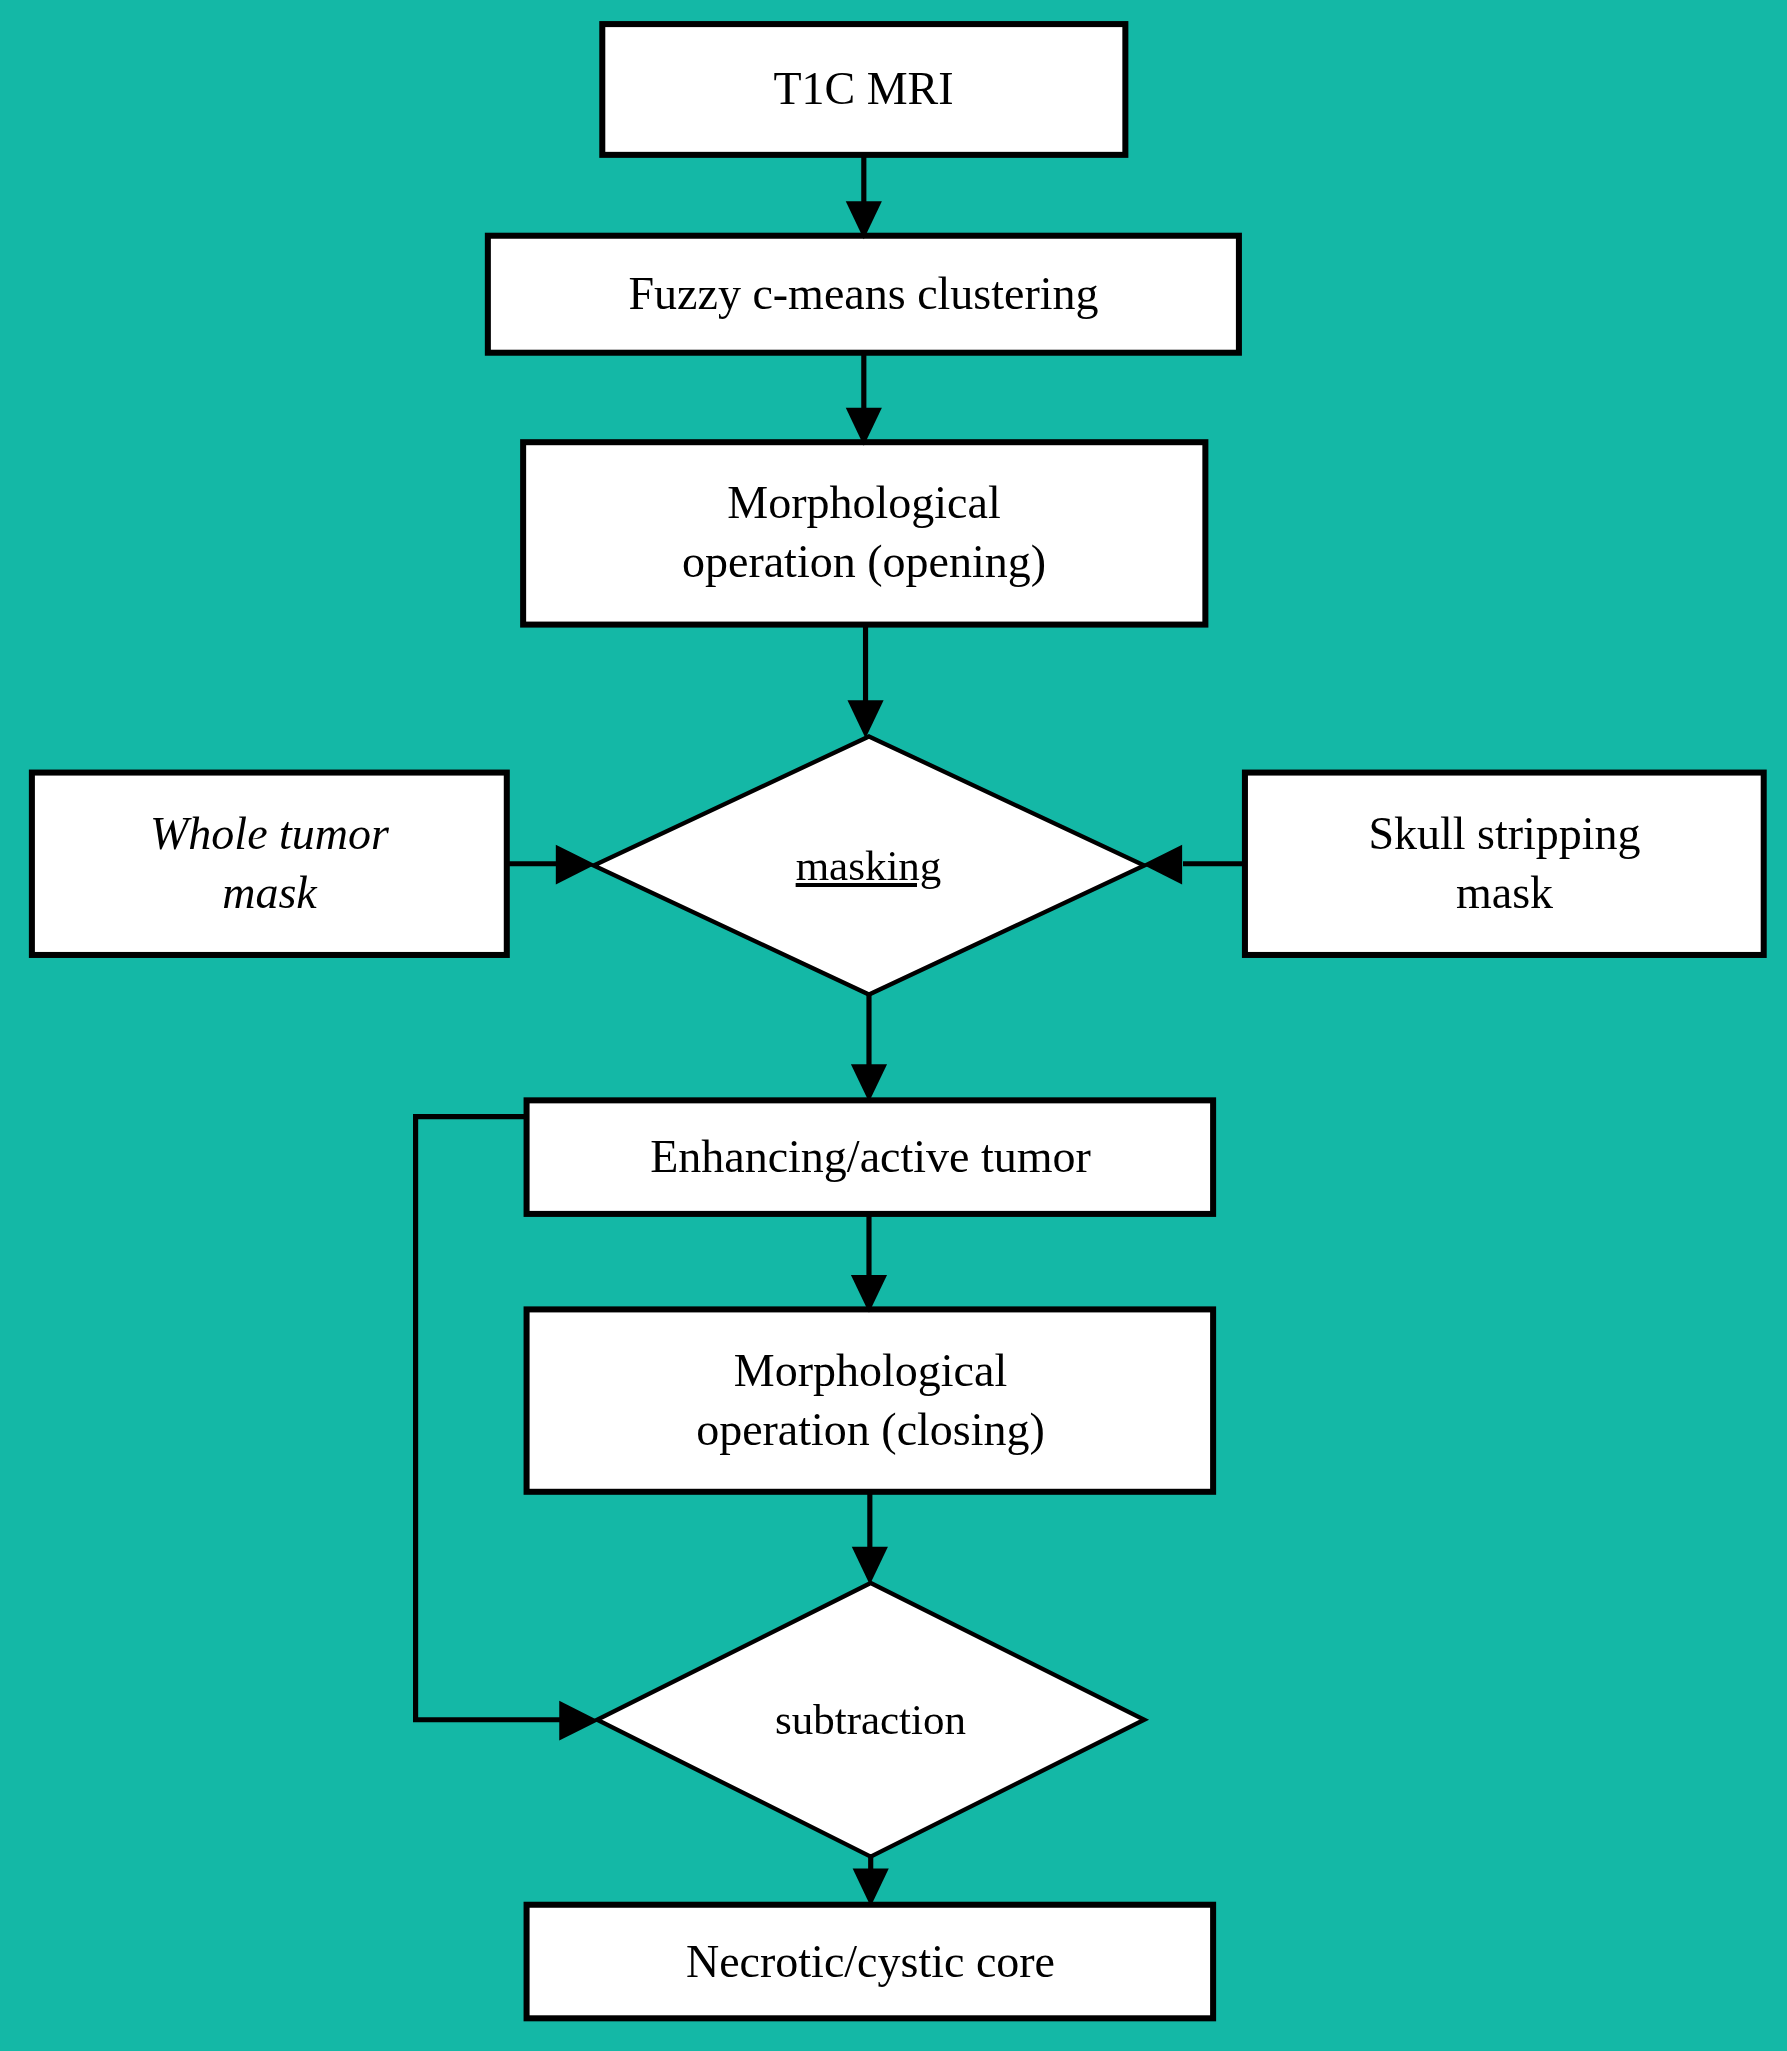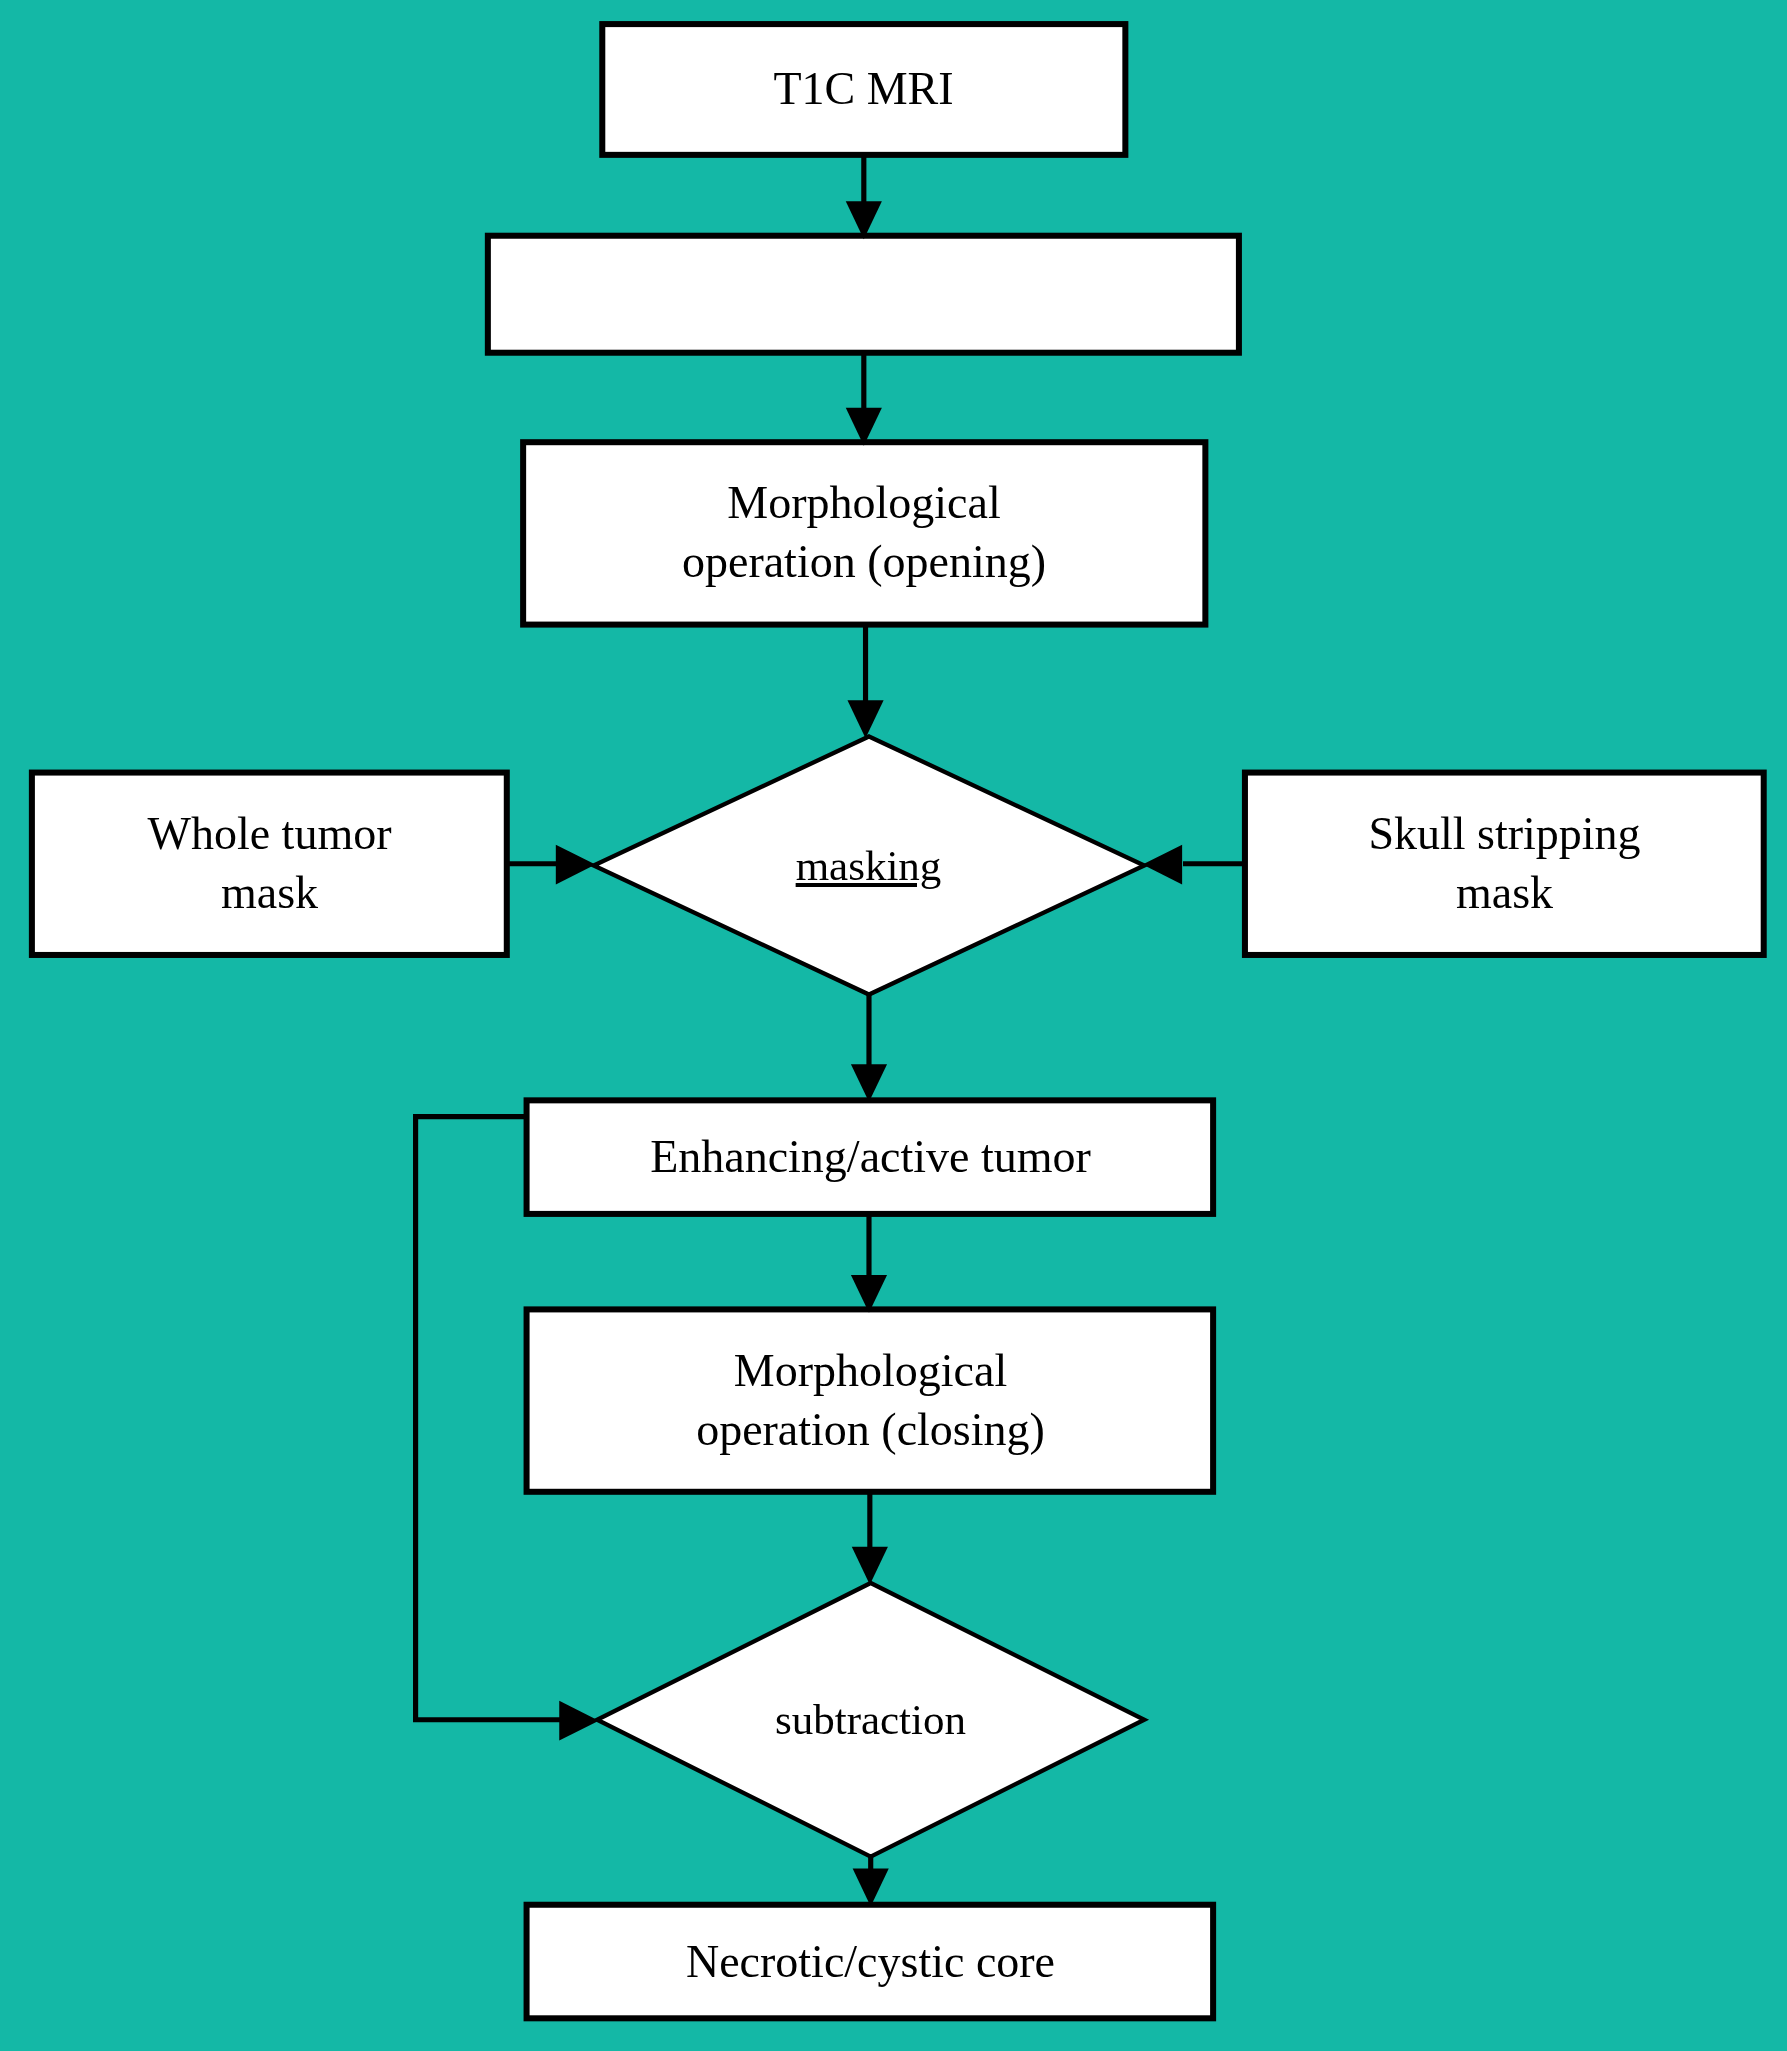--- a/index.html
+++ b/index.html
@@ -110,25 +110,26 @@
 
     <g>
       <line x1="1012" y1="2158" x2="1012" y2="2184" stroke="#000000" stroke-width="6"></line>
       <polygon points="1012,2216 991,2172 1033,2172" fill="#000000"></polygon>
     </g>
 
   </svg>
 
   <div class="node-label rect-label" style="left:602px; top:24px; width:523px; height:131px;">T1C MRI</div>
 
+  <div class="node-label rect-label" style="left:488px; top:236px; width:751px; height:117px;">Fuzzy c-means clustering</div>
 
   <div class="node-label rect-label" style="left:523px; top:442px; width:682px; height:182px;">Morphological
 operation (opening)</div>
 
-  <div class="node-label rect-label" style="left:32px; top:773px; width:475px; height:182px;">Whole tumor
+  <div class="node-label rect-label" style="left:32px; top:773px; width:475px; height:182px;font-style:italic;">Whole tumor
 mask</div>
 
   <div class="node-label rect-label" style="left:1245px; top:773px; width:519px; height:182px;">Skull stripping
 mask</div>
 
   <div class="node-label diamond-label" style="left:731px; top:831px; width:275px; height:69px;text-decoration:underline;">masking</div>
 
   <div class="node-label rect-label" style="left:527px; top:1100px; width:687px; height:114px;">Enhancing/active tumor</div>
 
   <div class="node-label rect-label" style="left:527px; top:1310px; width:687px; height:182px;">Morphological

